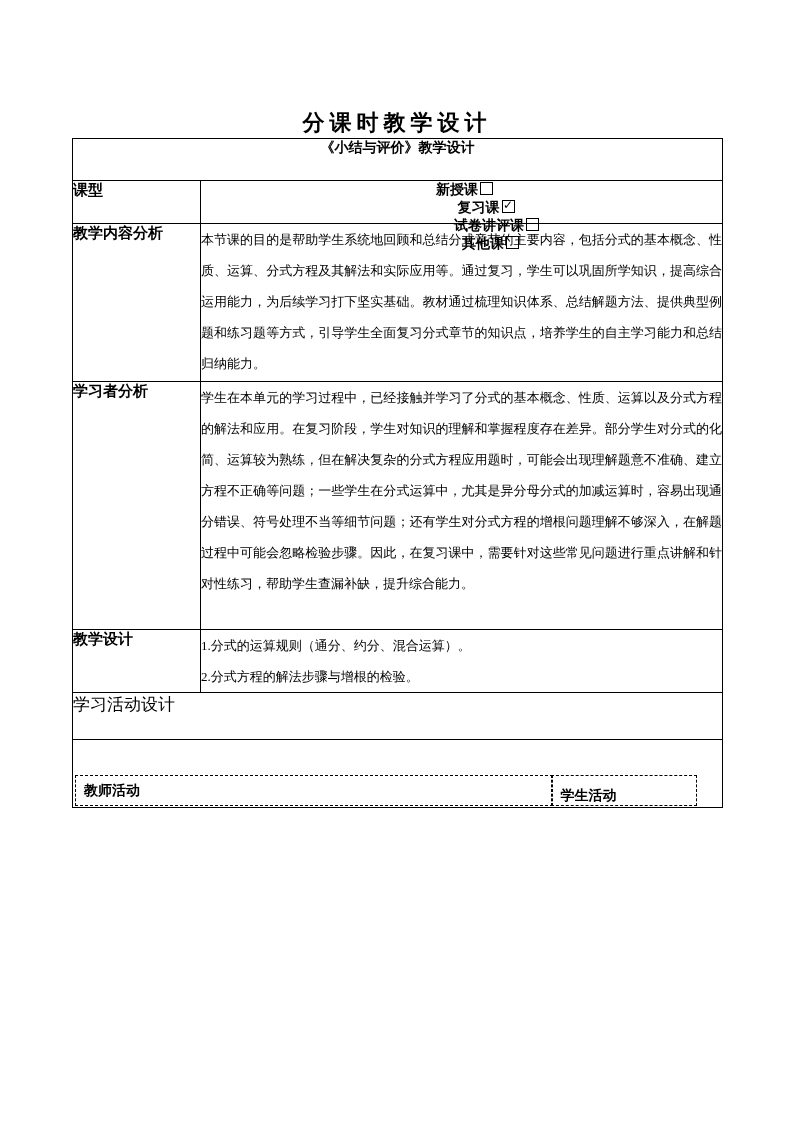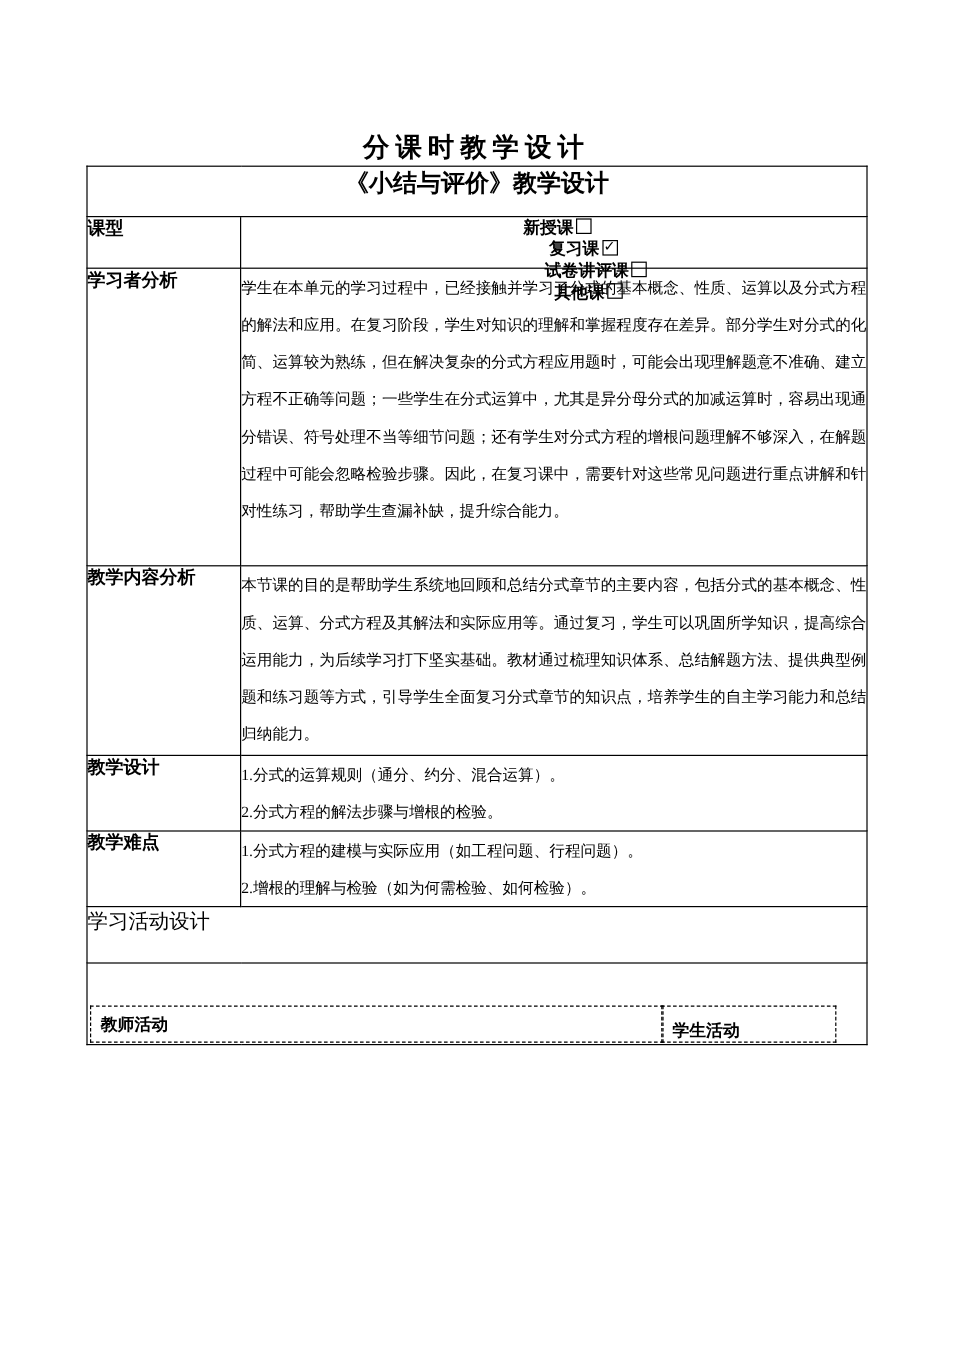--- a/index.html
+++ b/index.html
@@ -25,21 +25,21 @@
   }
   .doc-table td {
     border:1.4px solid #000;
     vertical-align:top;
     padding:0;
   }
   col.c-label { width:128px; }
   .cell-header {
     height:41px;
     text-align:center; vertical-align:middle;
-    font-weight:bold; font-size:20px;
+    font-weight:bold; font-size:14px;
     font-family:Liberation Serif, serif;
   }
   .cell-label {
     vertical-align:middle;
     font-weight:bold; font-size:15px;
     font-family:"Liberation Sans", sans-serif;
     padding-left:8px;
   }
   .cell-content {
     padding:1px 7px 1px 6px;
@@ -126,49 +126,42 @@
       <div class="course-options">
         <span class="opt"><span>新授课</span><span class="cb"></span></span>
         <span class="opt gap1"><span>复习课</span><span class="cb checked"></span></span>
         <span class="opt gap2"><span>试卷讲评课</span><span class="cb"></span></span>
         <span class="opt gap3"><span>其他课</span><span class="cb"></span></span>
       </div>
     </td>
   </tr>
 
   <tr>
-    <td class="cell-label" style="height:247px">学习者分析</td>
+    <td class="cell-label" style="height:157px">教学内容分析</td>
     <td class="cell-content">
-      <p>学生在本单元的学习过程中，已经接触并学习了分式的基本概念、性质、运算以及分式方程的解法和应用。在复习阶段，学生对知识的理解和掌握程度存在差异。部分学生对分式的化简、运算较为熟练，但在解决复杂的分式方程应用题时，可能会出现理解题意不准确、建立方程不正确等问题；一些学生在分式运算中，尤其是异分母分式的加减运算时，容易出现通分错误、符号处理不当等细节问题；还有学生对分式方程的增根问题理解不够深入，在解题过程中可能会忽略检验步骤。因此，在复习课中，需要针对这些常见问题进行重点讲解和针对性练习，帮助学生查漏补缺，提升综合能力。</p>
+      <p>本节课的目的是帮助学生系统地回顾和总结分式章节的主要内容，包括分式的基本概念、性质、运算、分式方程及其解法和实际应用等。通过复习，学生可以巩固所学知识，提高综合运用能力，为后续学习打下坚实基础。教材通过梳理知识体系、总结解题方法、提供典型例题和练习题等方式，引导学生全面复习分式章节的知识点，培养学生的自主学习能力和总结归纳能力。</p>
     </td>
   </tr>
 
   <tr>
-    <td class="cell-label" style="height:157px">教学内容分析</td>
+    <td class="cell-label" style="height:247px">学习者分析</td>
     <td class="cell-content">
-      <p>本节课的目的是帮助学生系统地回顾和总结分式章节的主要内容，包括分式的基本概念、性质、运算、分式方程及其解法和实际应用等。通过复习，学生可以巩固所学知识，提高综合运用能力，为后续学习打下坚实基础。教材通过梳理知识体系、总结解题方法、提供典型例题和练习题等方式，引导学生全面复习分式章节的知识点，培养学生的自主学习能力和总结归纳能力。</p>
+      <p>学生在本单元的学习过程中，已经接触并学习了分式的基本概念、性质、运算以及分式方程的解法和应用。在复习阶段，学生对知识的理解和掌握程度存在差异。部分学生对分式的化简、运算较为熟练，但在解决复杂的分式方程应用题时，可能会出现理解题意不准确、建立方程不正确等问题；一些学生在分式运算中，尤其是异分母分式的加减运算时，容易出现通分错误、符号处理不当等细节问题；还有学生对分式方程的增根问题理解不够深入，在解题过程中可能会忽略检验步骤。因此，在复习课中，需要针对这些常见问题进行重点讲解和针对性练习，帮助学生查漏补缺，提升综合能力。</p>
     </td>
   </tr>
 
 
   <tr>
     <td class="cell-label" style="height:61px">教学设计</td>
     <td class="cell-content">
       <p>1.分式的运算规则（通分、约分、混合运算）。</p>
       <p>2.分式方程的解法步骤与增根的检验。</p>
     </td>
   </tr>
 
-  <tr>
-    <td class="cell-label" style="height:62px">教学难点</td>
-    <td class="cell-content">
-      <p>1.分式方程的建模与实际应用（如工程问题、行程问题）。</p>
-      <p>2.增根的理解与检验（如为何需检验、如何检验）。</p>
-    </td>
-  </tr>
 
   <tr>
     <td colspan="2" class="cell-activity">学习活动设计</td>
   </tr>
 
   <tr>
     <td colspan="2" class="cell-bottom">
       <div class="dashed-row">
         <div class="dashed-box teacher">
               <span>教师活动</span>

